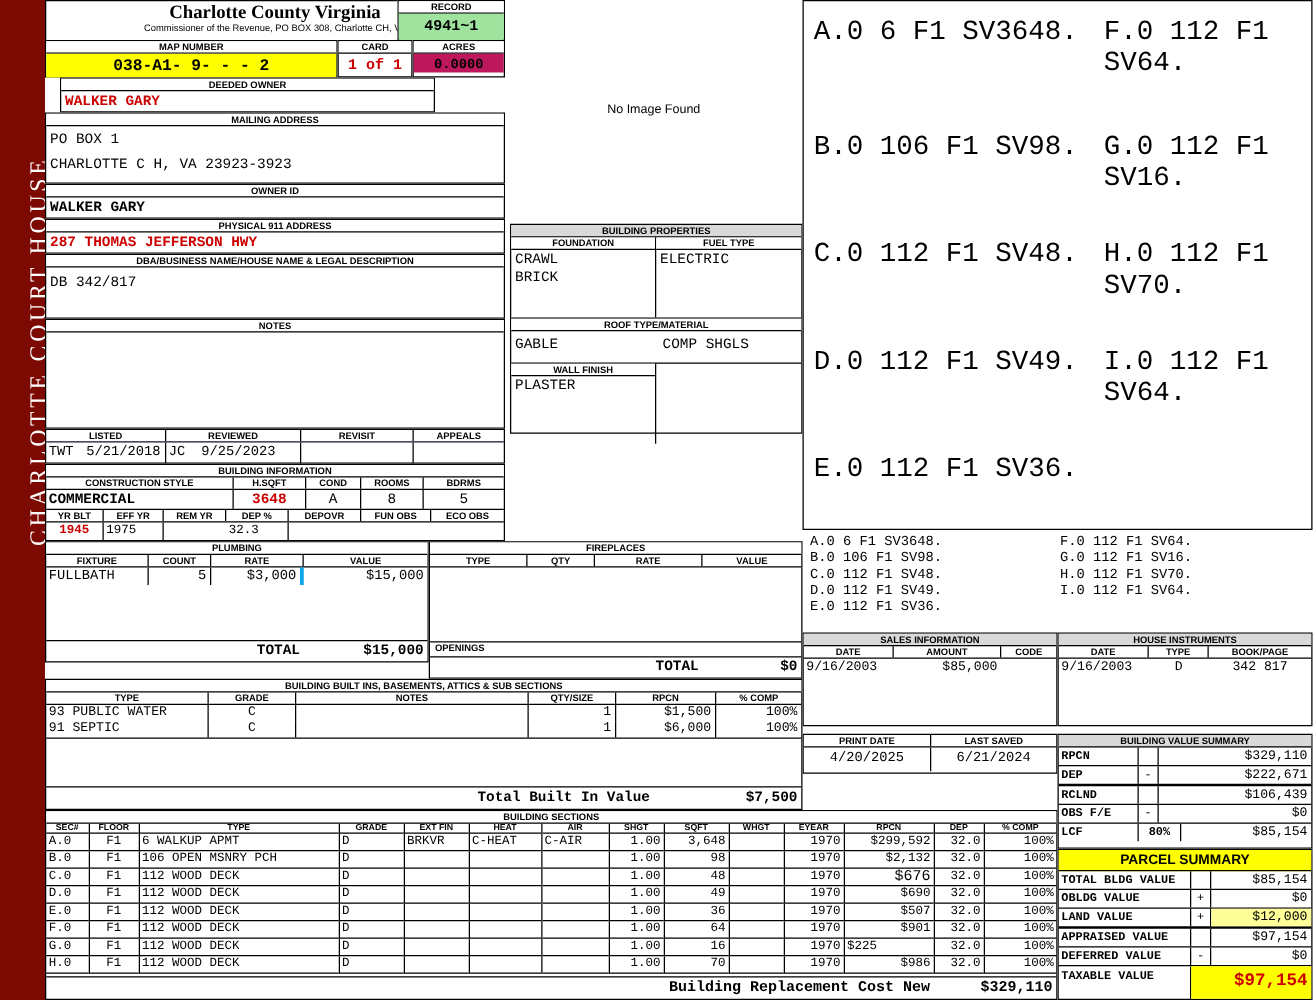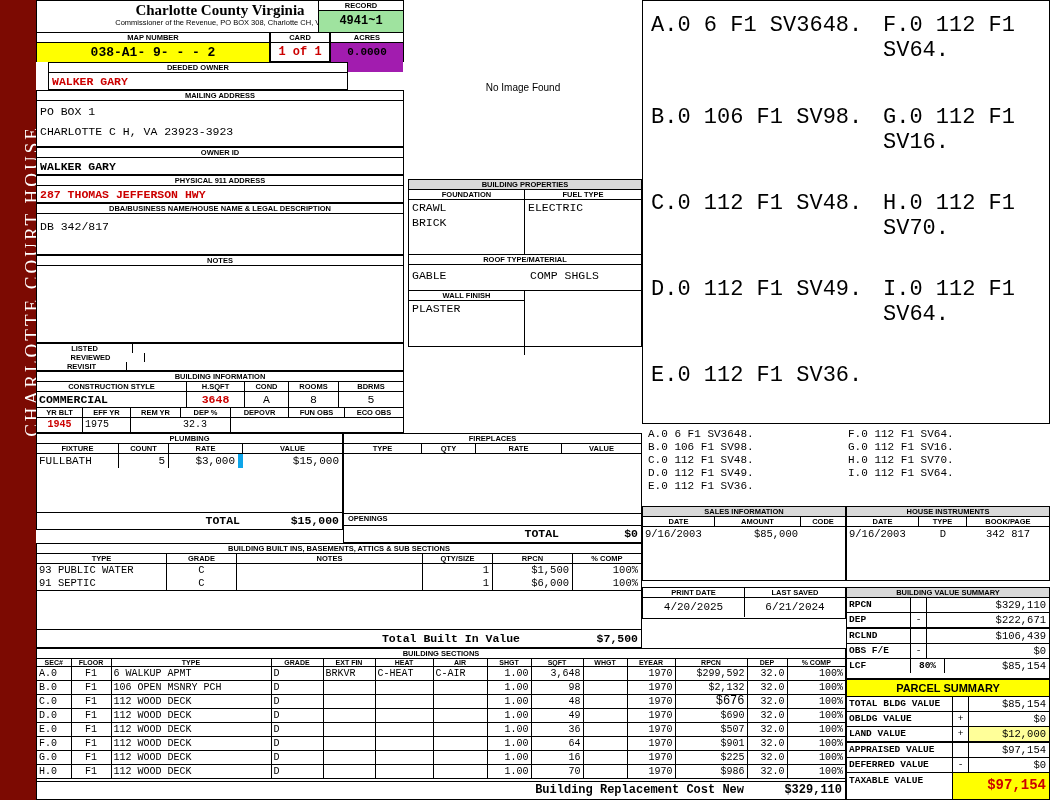--- a/index.html
+++ b/index.html
@@ -69,21 +69,21 @@
   <div class="bx" style="left:0;top:32px;width:234px;height:30px;">
     <div class="hdr">MAP NUMBER</div>
     <div style="background:#ffff00;height:19px;text-align:center;font-weight:bold;font-size:13px;line-height:19px;">038-A1- 9-   -  -   2</div>
   </div>
   <div class="bx" style="left:234px;top:32px;width:60px;height:30px;">
     <div class="hdr">CARD</div>
     <div style="height:19px;text-align:center;font-weight:bold;font-size:12px;line-height:19px;color:#cc0000;">1 of 1</div>
   </div>
   <div class="bx" style="left:294px;top:32px;width:74px;height:30px;">
     <div class="hdr">ACRES</div>
-    <div style="background:#a21caf;height:29px;text-align:center;font-weight:bold;font-size:11px;line-height:19px;">0.0000</div>
+    <div style="background:#be185d;height:15px;text-align:center;font-weight:bold;font-size:11px;line-height:19px;">0.0000</div>
   </div>
 
   <div class="bx" style="left:12px;top:62px;width:300px;height:28px;">
     <div class="hdr">DEEDED OWNER</div>
     <div class="val red" style="line-height:17px;">WALKER GARY</div>
   </div>
 
   <div class="bx" style="left:0;top:90px;width:368px;height:57px;">
     <div class="hdr">MAILING ADDRESS</div>
     <div class="val" style="line-height:21px;">PO BOX 1</div>
@@ -139,21 +139,21 @@
 
     <div style="position:relative;height:64px;">
       <div style="position:absolute;left:0;top:0;width:116px;height:100%;border-right:1px solid #000;">
         <div class="hdr">WALL FINISH</div>
         <div class="val" style="line-height:15px;">PLASTER</div>
       </div>
     </div>
   </div>
 
   <div class="bx" style="left:0;top:343px;width:368px;height:28px;">
-    <div style="display:flex;border-bottom:1px solid #0f172a;flex-direction:column;">
+    <div style="display:flex;border-bottom:1px solid #0f172a;">
       <div class="hdrnb" style="width:96px;border-right:1px solid #000;">LISTED</div>
       <div class="hdrnb" style="width:108px;border-right:1px solid #000;">REVIEWED</div>
       <div class="hdrnb" style="width:90px;border-right:1px solid #000;">REVISIT</div>
       <div class="hdrnb" style="flex:1;">APPEALS</div>
     </div>
     <div style="display:flex;font-size:11px;line-height:17px;">
       <div style="width:32px;padding-left:2px;">TWT</div>
       <div style="width:64px;border-right:1px solid #000;">5/21/2018</div>
       <div style="width:28px;padding-left:2px;">JC</div>
       <div style="width:80px;border-right:1px solid #000;">9/25/2023</div>
@@ -202,21 +202,21 @@
     <div class="hdr">PLUMBING</div>
     <div style="display:flex;border-bottom:1px solid #000;">
       <div class="hdrnb" style="width:82px;border-right:1px solid #000;">FIXTURE</div>
       <div class="hdrnb" style="width:50px;border-right:1px solid #000;">COUNT</div>
       <div class="hdrnb" style="width:74px;border-right:1px solid #000;">RATE</div>
       <div class="hdrnb" style="flex:1;">VALUE</div>
     </div>
     <div style="display:flex;font-size:11px;line-height:14px;">
       <div style="width:82px;border-right:1px solid #000;padding-left:2px;">FULLBATH</div>
       <div class="rt" style="width:50px;border-right:1px solid #000;">5</div>
-      <div class="rt" style="width:74px;border-right:5px solid #0ea5e9;">$3,000</div>
+      <div class="rt" style="width:74px;border-right:3px solid #0ea5e9;">$3,000</div>
       <div class="rt" style="flex:1;">$15,000</div>
     </div>
     <div style="position:absolute;left:0;bottom:0;width:100%;border-top:1px solid #000;display:flex;font-size:11.5px;font-weight:bold;line-height:16px;">
       <div class="rt" style="width:206px;">TOTAL</div>
       <div class="rt" style="flex:1;">$15,000</div>
     </div>
   </div>
 
   <div class="bx" style="left:307px;top:433px;width:299px;height:110px;">
     <div class="hdr">FIREPLACES</div>
@@ -519,21 +519,21 @@
             <td style="text-align: center; width: 40px; border-right: 1px solid rgb(0, 0, 0); font-size: 10px; line-height: 13px;">F1</td>
             <td style="text-align: left; width: 160px; border-right: 1px solid rgb(0, 0, 0); font-size: 10px; line-height: 13px;">112 WOOD DECK</td>
             <td style="text-align: left; width: 52px; border-right: 1px solid rgb(0, 0, 0); font-size: 10px; line-height: 13px;">D</td>
             <td style="text-align: left; width: 52px; border-right: 1px solid rgb(0, 0, 0); font-size: 10px; line-height: 13px;"></td>
             <td style="text-align: left; width: 58px; border-right: 1px solid rgb(0, 0, 0); font-size: 10px; line-height: 13px;"></td>
             <td style="text-align: left; width: 54px; border-right: 1px solid rgb(0, 0, 0); font-size: 10px; line-height: 13px;"></td>
             <td style="text-align: right; width: 44px; border-right: 1px solid rgb(0, 0, 0); font-size: 10px; line-height: 13px;">1.00</td>
             <td style="text-align: right; width: 52px; border-right: 1px solid rgb(0, 0, 0); font-size: 10px; line-height: 13px;">16</td>
             <td style="text-align: right; width: 44px; border-right: 1px solid rgb(0, 0, 0); font-size: 10px; line-height: 13px;"></td>
             <td style="text-align: right; width: 48px; border-right: 1px solid rgb(0, 0, 0); font-size: 10px; line-height: 13px;">1970</td>
-            <td style="text-align: right; width: 72px; border-right: 1px solid rgb(0, 0, 0); font-size: 10px; line-height: 13px;">$225</td>
+            <td style="text-align: left; width: 72px; border-right: 1px solid rgb(0, 0, 0); font-size: 10px; line-height: 13px;">$225</td>
             <td style="text-align: right; width: 40px; border-right: 1px solid rgb(0, 0, 0); font-size: 10px; line-height: 13px;">32.0</td>
             <td style="text-align: right; font-size: 10px; line-height: 13px;">100%</td>
           </tr>
           <tr style="border-bottom: 1px solid rgb(0, 0, 0);">
             <td style="text-align: left; width: 34px; border-right: 1px solid rgb(0, 0, 0); font-size: 10px; line-height: 13px;">H.0</td>
             <td style="text-align: center; width: 40px; border-right: 1px solid rgb(0, 0, 0); font-size: 10px; line-height: 13px;">F1</td>
             <td style="text-align: left; width: 160px; border-right: 1px solid rgb(0, 0, 0); font-size: 10px; line-height: 13px;">112 WOOD DECK</td>
             <td style="text-align: left; width: 52px; border-right: 1px solid rgb(0, 0, 0); font-size: 10px; line-height: 13px;">D</td>
             <td style="text-align: left; width: 52px; border-right: 1px solid rgb(0, 0, 0); font-size: 10px; line-height: 13px;"></td>
             <td style="text-align: left; width: 58px; border-right: 1px solid rgb(0, 0, 0); font-size: 10px; line-height: 13px;"></td>

